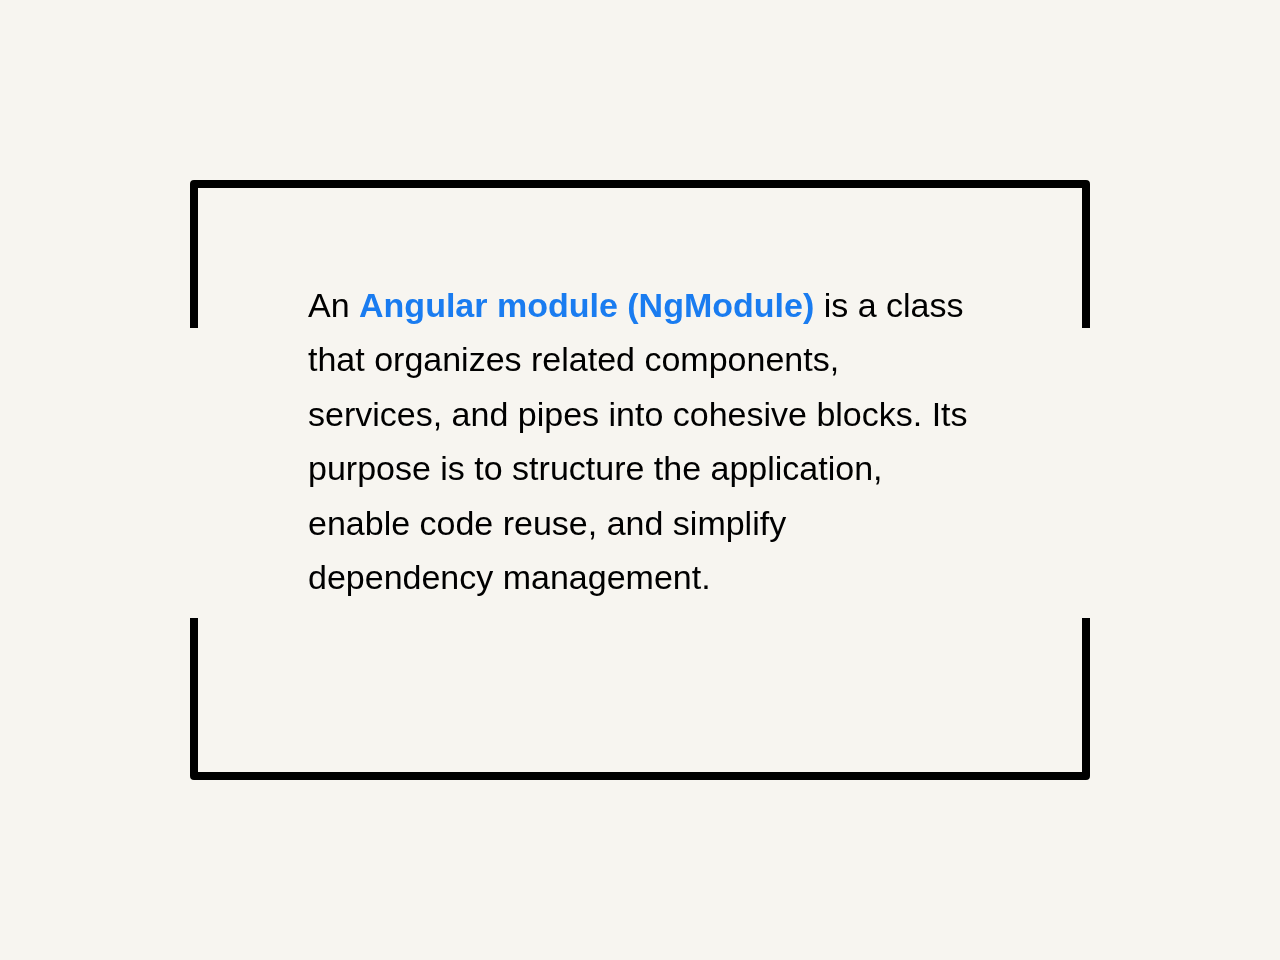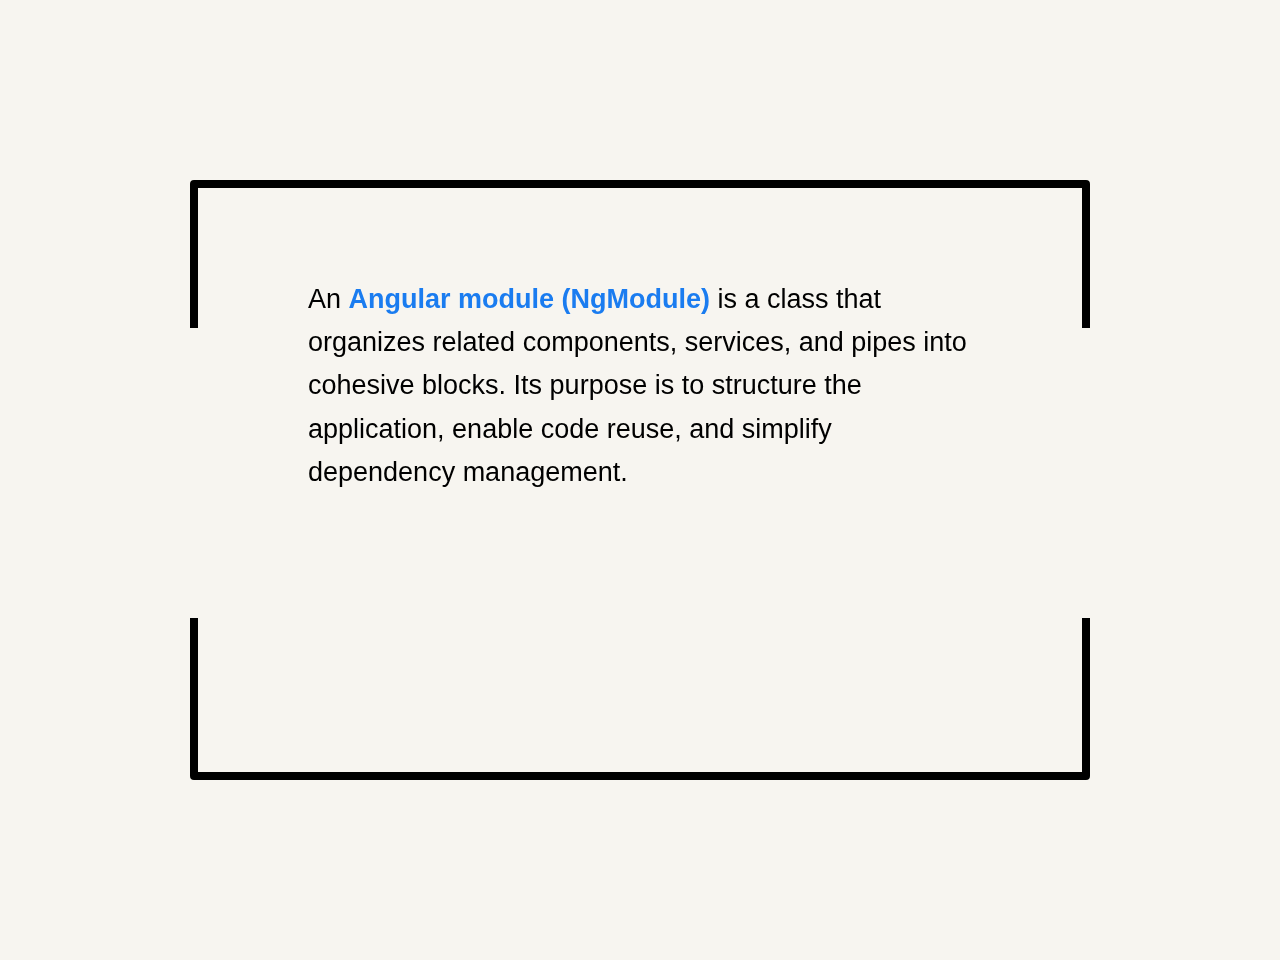--- a/index.html
+++ b/index.html
@@ -35,21 +35,21 @@
     }
     .gap-right {
       position: absolute;
       right: -10px;
       top: 140px;
       width: 12px;
       height: 290px;
       background-color: #f7f5f0;
     }
     .content {
-      font-size: 27px;
+      font-size: 34px;
       line-height: 1.6;
       color: #000;
       font-weight: 400;
     }
     .highlight {
       color: #1a7cf0;
       font-weight: 700;
     }
   </style>
 </head>

